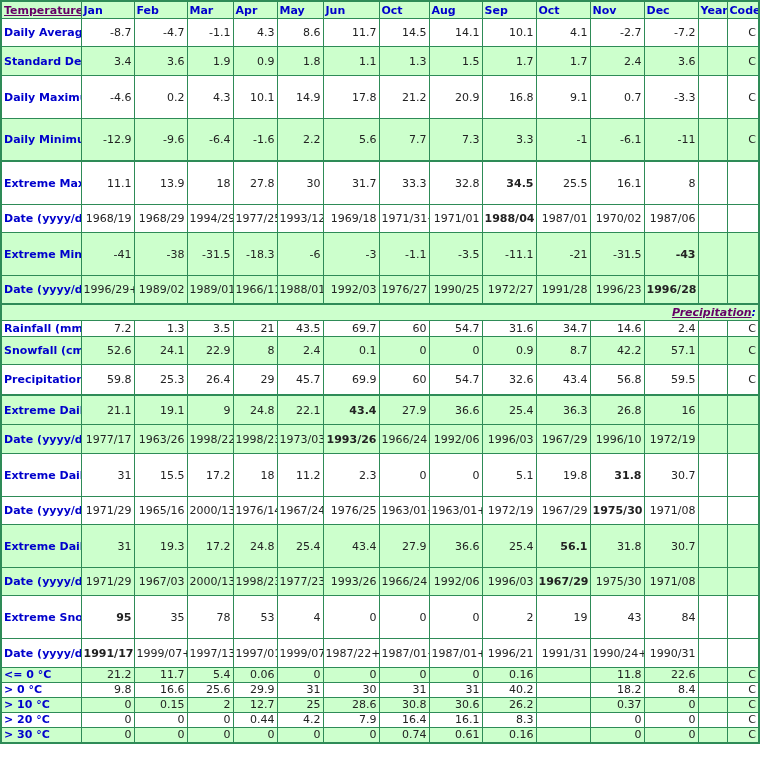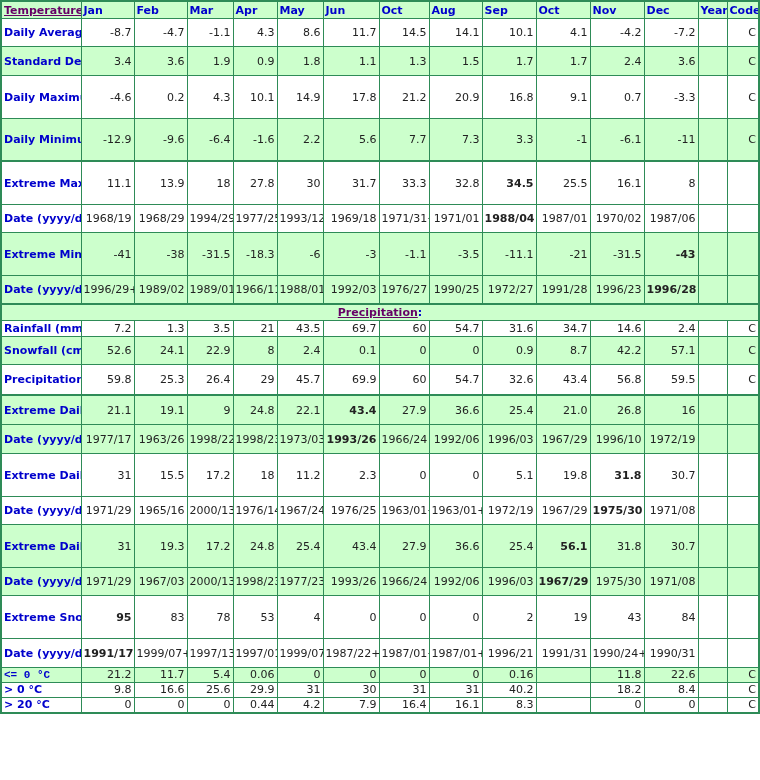--- a/index.html
+++ b/index.html
@@ -18,21 +18,21 @@
     padding: 0 2px;
     overflow: hidden;
     white-space: nowrap;
   }
   th.mh { background:#ccffcc; color:#0000cc; font-weight:bold; text-align:left; height:16px; font-size:11px; }
   th.rl { color:#0000cc; font-weight:bold; text-align:left; vertical-align:middle; white-space:normal; line-height:13px; font-size:11px; }
   td.v { text-align:right; vertical-align:middle; }
   tr.w td, tr.w th { background:#ffffff; }
   tr.g td, tr.g th { background:#ccffcc; }
   td.b { font-weight:bold; }
-  td.sec { background:#ccffcc; text-align:center; height:15px; font-weight:bold; color:#0000cc; }
+  td.sec { background:#ccffcc; text-align:right; height:15px; font-weight:bold; color:#0000cc;font-style:italic; }
   td.sec a { color:#660066; text-decoration:underline; }
   tr.thick td, tr.thick th { border-top: 2px solid #2e8b57; }
   .dayrow td, .dayrow th { height:14px; line-height:14px; }
 </style>
 </head>
 <body>
 
 <table class="climate">
   <colgroup>
     <col style="width:80px">
@@ -76,21 +76,21 @@
         <td class="v">-8.7</td>
         <td class="v">-4.7</td>
         <td class="v">-1.1</td>
         <td class="v">4.3</td>
         <td class="v">8.6</td>
         <td class="v">11.7</td>
         <td class="v">14.5</td>
         <td class="v">14.1</td>
         <td class="v">10.1</td>
         <td class="v">4.1</td>
-        <td class="v">-4.2</td>
+        <td class="v">-2.7</td>
         <td class="v">-7.2</td>
         <td class="v"></td>
         <td class="v">C</td>
       </tr>
       <tr class="g">
         <th class="rl" style="height: 28px;">Standard Deviation</th>
         <td class="v">3.4</td>
         <td class="v">3.6</td>
         <td class="v">1.9</td>
         <td class="v">0.9</td>
@@ -265,21 +265,21 @@
         <th class="rl" style="height: 28px;">Extreme Daily Rainfall (mm)</th>
         <td class="v">21.1</td>
         <td class="v">19.1</td>
         <td class="v">9</td>
         <td class="v">24.8</td>
         <td class="v">22.1</td>
         <td class="v b">43.4</td>
         <td class="v">27.9</td>
         <td class="v">36.6</td>
         <td class="v">25.4</td>
-        <td class="v">21.0</td>
+        <td class="v">36.3</td>
         <td class="v">26.8</td>
         <td class="v">16</td>
         <td class="v"></td>
         <td class="v"></td>
       </tr>
       <tr class="g">
         <th class="rl" style="height: 28px;">Date (yyyy/dd)</th>
         <td class="v">1977/17</td>
         <td class="v">1963/26</td>
         <td class="v">1998/22</td>
@@ -359,21 +359,21 @@
         <td class="v">1996/03</td>
         <td class="v b">1967/29</td>
         <td class="v">1975/30</td>
         <td class="v">1971/08</td>
         <td class="v"></td>
         <td class="v"></td>
       </tr>
       <tr class="w">
         <th class="rl" style="height: 42px;">Extreme Snow Depth (cm)</th>
         <td class="v b">95</td>
-        <td class="v">83</td>
+        <td class="v">35</td>
         <td class="v">78</td>
         <td class="v">53</td>
         <td class="v">4</td>
         <td class="v">0</td>
         <td class="v">0</td>
         <td class="v">0</td>
         <td class="v">2</td>
         <td class="v">19</td>
         <td class="v">43</td>
         <td class="v">84</td>
@@ -391,21 +391,21 @@
         <td class="v">1987/01+</td>
         <td class="v">1987/01+</td>
         <td class="v">1996/21</td>
         <td class="v">1991/31</td>
         <td class="v">1990/24+</td>
         <td class="v">1990/31</td>
         <td class="v"></td>
         <td class="v"></td>
       </tr>
       <tr class="g dayrow">
-        <th class="rl" style="height: 14px; font-family: Liberation Mono, monospace;">&lt;= 0 °C</th>
+        <th class="rl" style="height: 14px;">&lt;= 0 °C</th>
         <td class="v">21.2</td>
         <td class="v">11.7</td>
         <td class="v">5.4</td>
         <td class="v">0.06</td>
         <td class="v">0</td>
         <td class="v">0</td>
         <td class="v">0</td>
         <td class="v">0</td>
         <td class="v">0.16</td>
         <td class="v"></td>
@@ -424,31 +424,65 @@
         <td class="v">30</td>
         <td class="v">31</td>
         <td class="v">31</td>
         <td class="v">40.2</td>
         <td class="v"></td>
         <td class="v">18.2</td>
         <td class="v">8.4</td>
         <td class="v"></td>
         <td class="v">C</td>
       </tr>
+      <tr class="g dayrow">
+        <th class="rl" style="height: 14px;">&gt; 10 °C</th>
+        <td class="v">0</td>
+        <td class="v">0.15</td>
+        <td class="v">2</td>
+        <td class="v">12.7</td>
+        <td class="v">25</td>
+        <td class="v">28.6</td>
+        <td class="v">30.8</td>
+        <td class="v">30.6</td>
+        <td class="v">26.2</td>
+        <td class="v"></td>
+        <td class="v">0.37</td>
+        <td class="v">0</td>
+        <td class="v"></td>
+        <td class="v">C</td>
+      </tr>
       <tr class="w dayrow">
         <th class="rl" style="height: 14px; margin-top: 36px;">&gt; 20 °C</th>
         <td class="v">0</td>
         <td class="v">0</td>
         <td class="v">0</td>
         <td class="v">0.44</td>
         <td class="v">4.2</td>
         <td class="v">7.9</td>
         <td class="v">16.4</td>
         <td class="v">16.1</td>
         <td class="v">8.3</td>
         <td class="v"></td>
         <td class="v">0</td>
         <td class="v">0</td>
         <td class="v"></td>
         <td class="v">C</td>
       </tr>
+      <tr class="g dayrow">
+        <th class="rl" style="height: 14px;">&gt; 30 °C</th>
+        <td class="v">0</td>
+        <td class="v">0</td>
+        <td class="v">0</td>
+        <td class="v">0</td>
+        <td class="v">0</td>
+        <td class="v">0</td>
+        <td class="v">0.74</td>
+        <td class="v">0.61</td>
+        <td class="v">0.16</td>
+        <td class="v"></td>
+        <td class="v">0</td>
+        <td class="v">0</td>
+        <td class="v"></td>
+        <td class="v">C</td>
+      </tr>
     </tbody>
 </table>
 
 </body></html>

